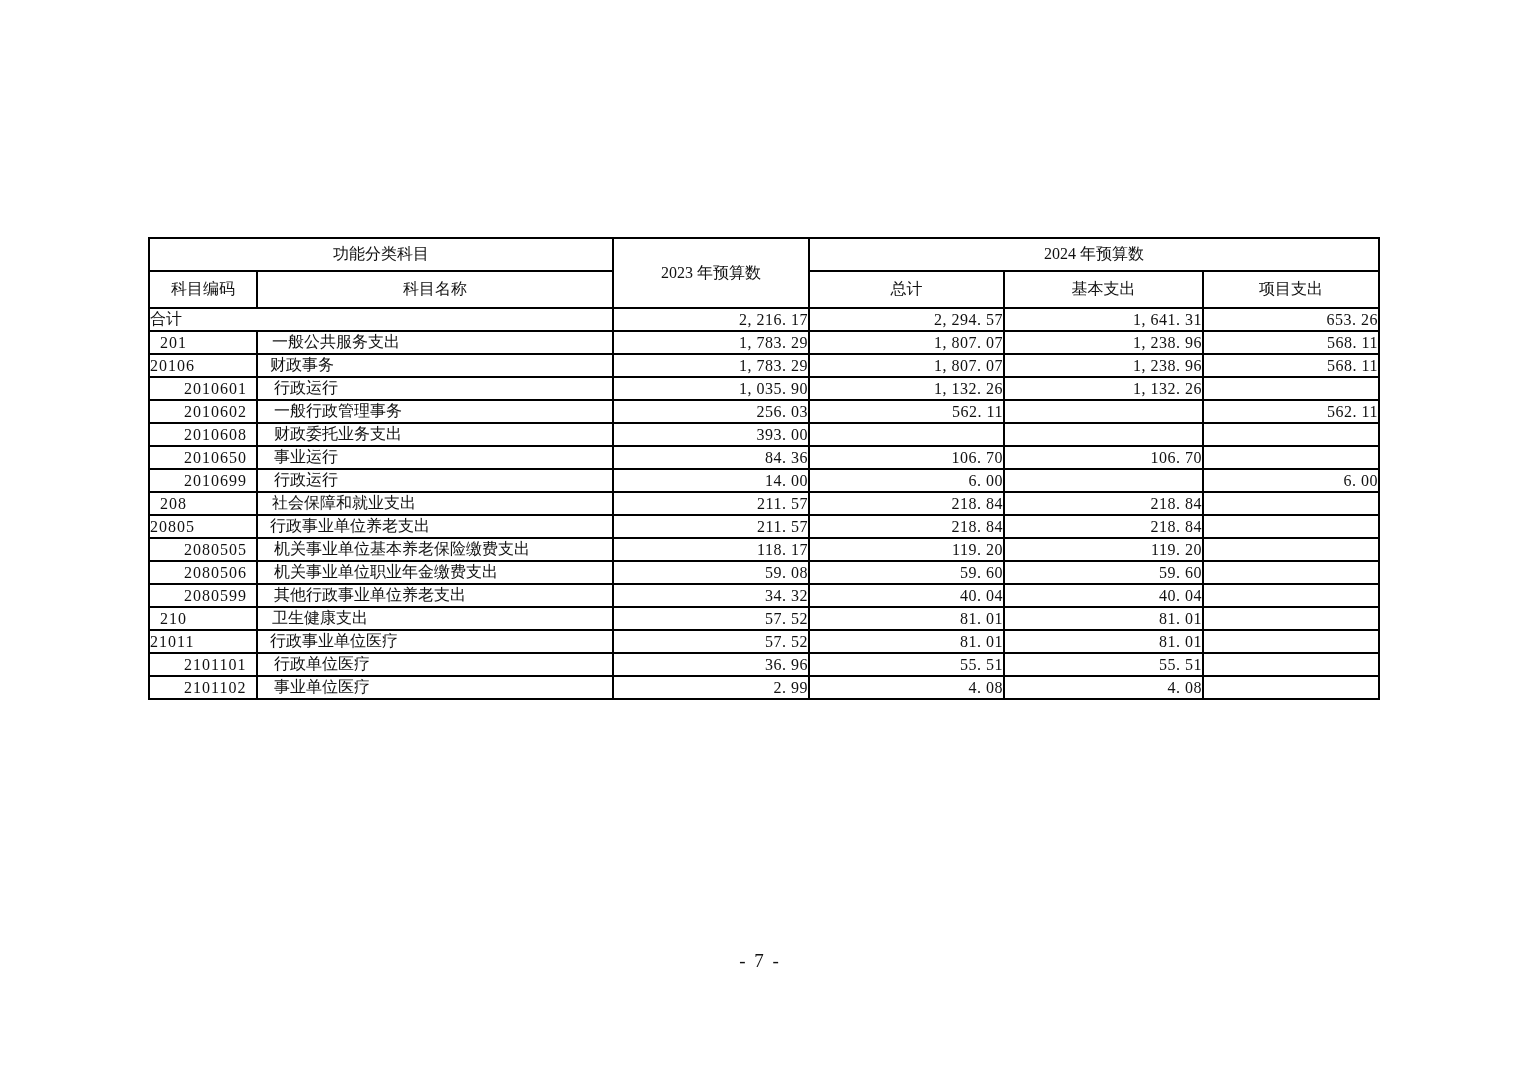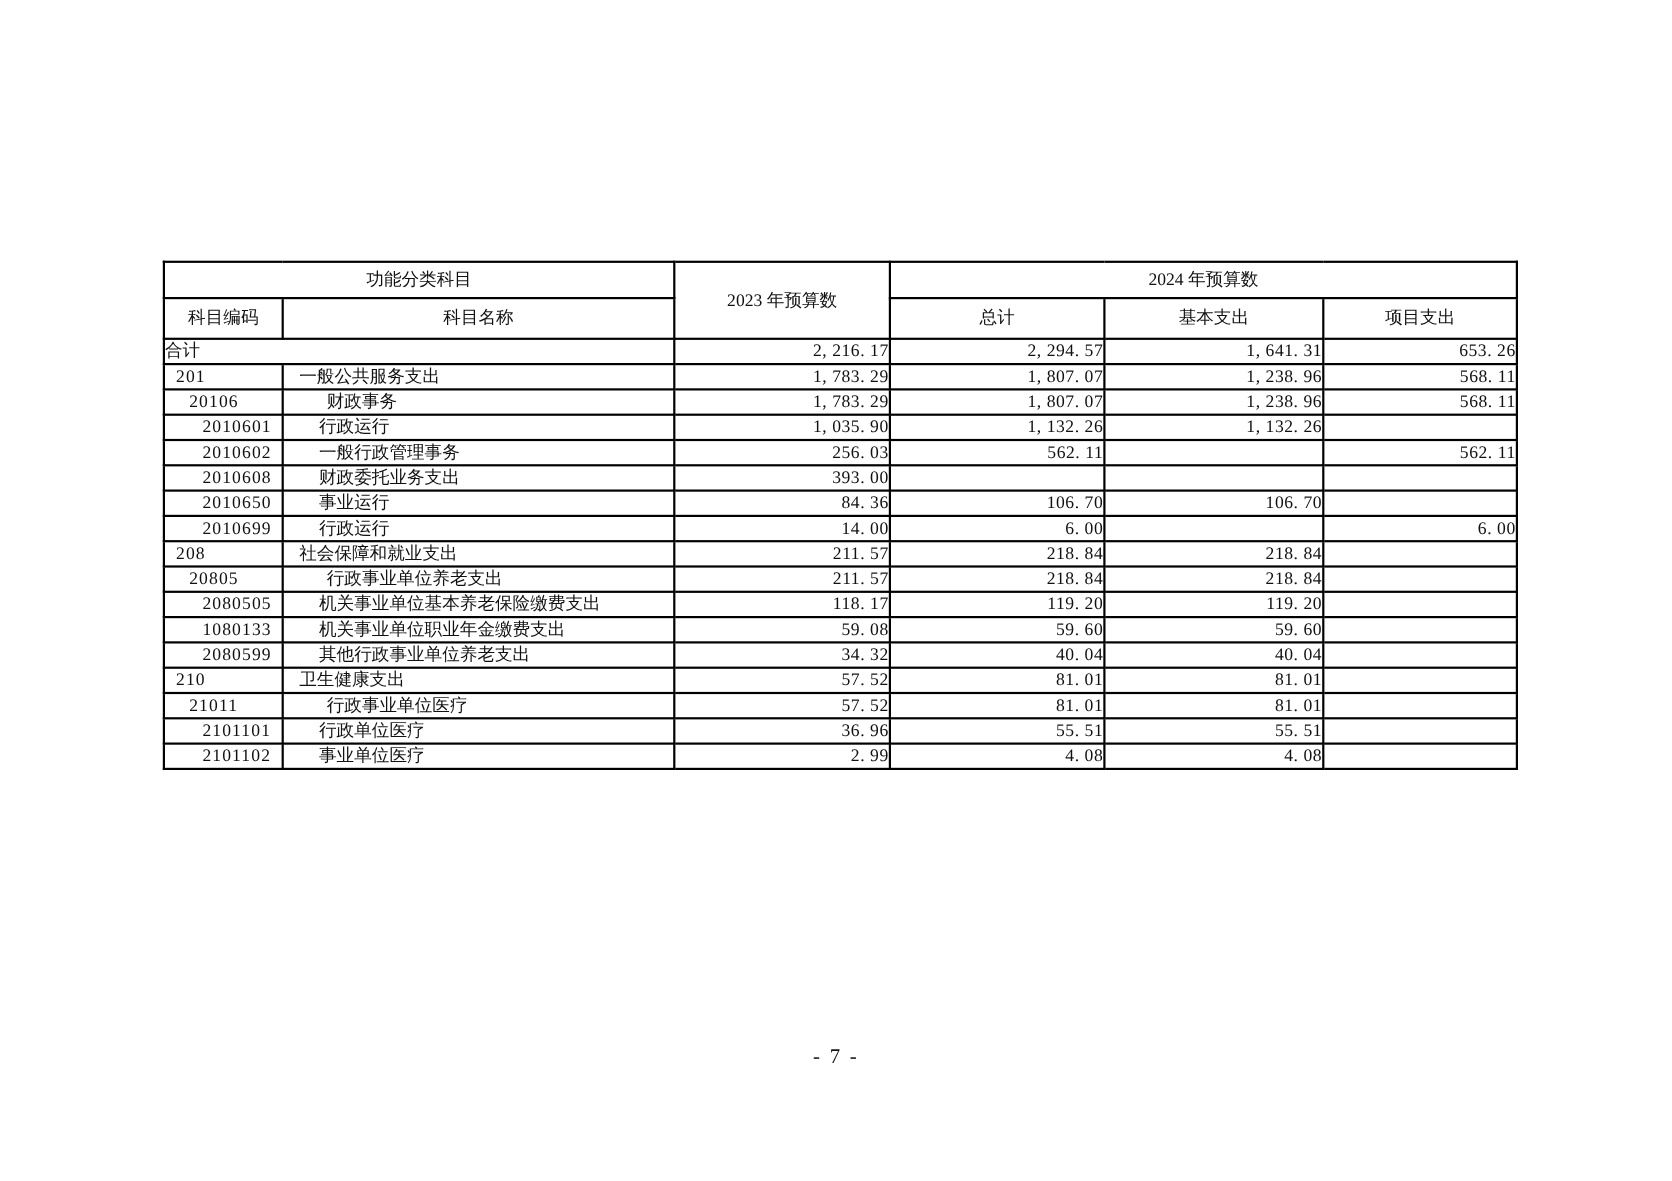--- a/index.html
+++ b/index.html
@@ -57,25 +57,25 @@
     white-space: nowrap;
   }
   table.budget th { text-align: center; }
   tr.hrow1 { height: 33px; }
   tr.hrow2 { height: 37px; margin-top: 20px; }
   tr.drow  { height: 20px; }
   td.c-code { text-align: left; letter-spacing: 1px; }
   td.c-name { text-align: left; }
   td.c-num  { text-align: right; padding-right: 4px; letter-spacing: 0.5px; }
   td.c-code.lvl0 { padding-left: 10px; }
-  td.c-code.lvl1 { padding-left: 22px; }
+  td.c-code.lvl1 { }
   td.c-code.lvl2 { padding-left: 34px; }
   td.c-name.lvl0 { padding-left: 14px; }
-  td.c-name.lvl1 { padding-left: 39px; }
-  td.c-name.lvl2 { padding-left: 32px; }
+  td.c-name.lvl1 { padding-left: 12px; }
+  td.c-name.lvl2 { padding-left: 16px; }
   td.c-merged { text-align: left; padding-left: 10px; }
   .page-number {
     position: absolute;
     top: 950px;
     left: 0;
     width: 100%;
     text-align: center;
     font-size: 19px;
     letter-spacing: 2px;
   }
@@ -199,21 +199,21 @@
         </tr>
         <tr class="drow">
           <td class="c-code lvl2">2080505</td>
           <td class="c-name lvl2">机关事业单位基本养老保险缴费支出</td>
           <td class="c-num">118. 17</td>
           <td class="c-num">119. 20</td>
           <td class="c-num">119. 20</td>
           <td class="c-num"></td>
         </tr>
         <tr class="drow">
-          <td class="c-code lvl2">1080133</td>
+          <td class="c-code lvl2">2080506</td>
           <td class="c-name lvl2">机关事业单位职业年金缴费支出</td>
           <td class="c-num">59. 08</td>
           <td class="c-num">59. 60</td>
           <td class="c-num">59. 60</td>
           <td class="c-num"></td>
         </tr>
         <tr class="drow">
           <td class="c-code lvl2">2080599</td>
           <td class="c-name lvl2">其他行政事业单位养老支出</td>
           <td class="c-num">34. 32</td>

